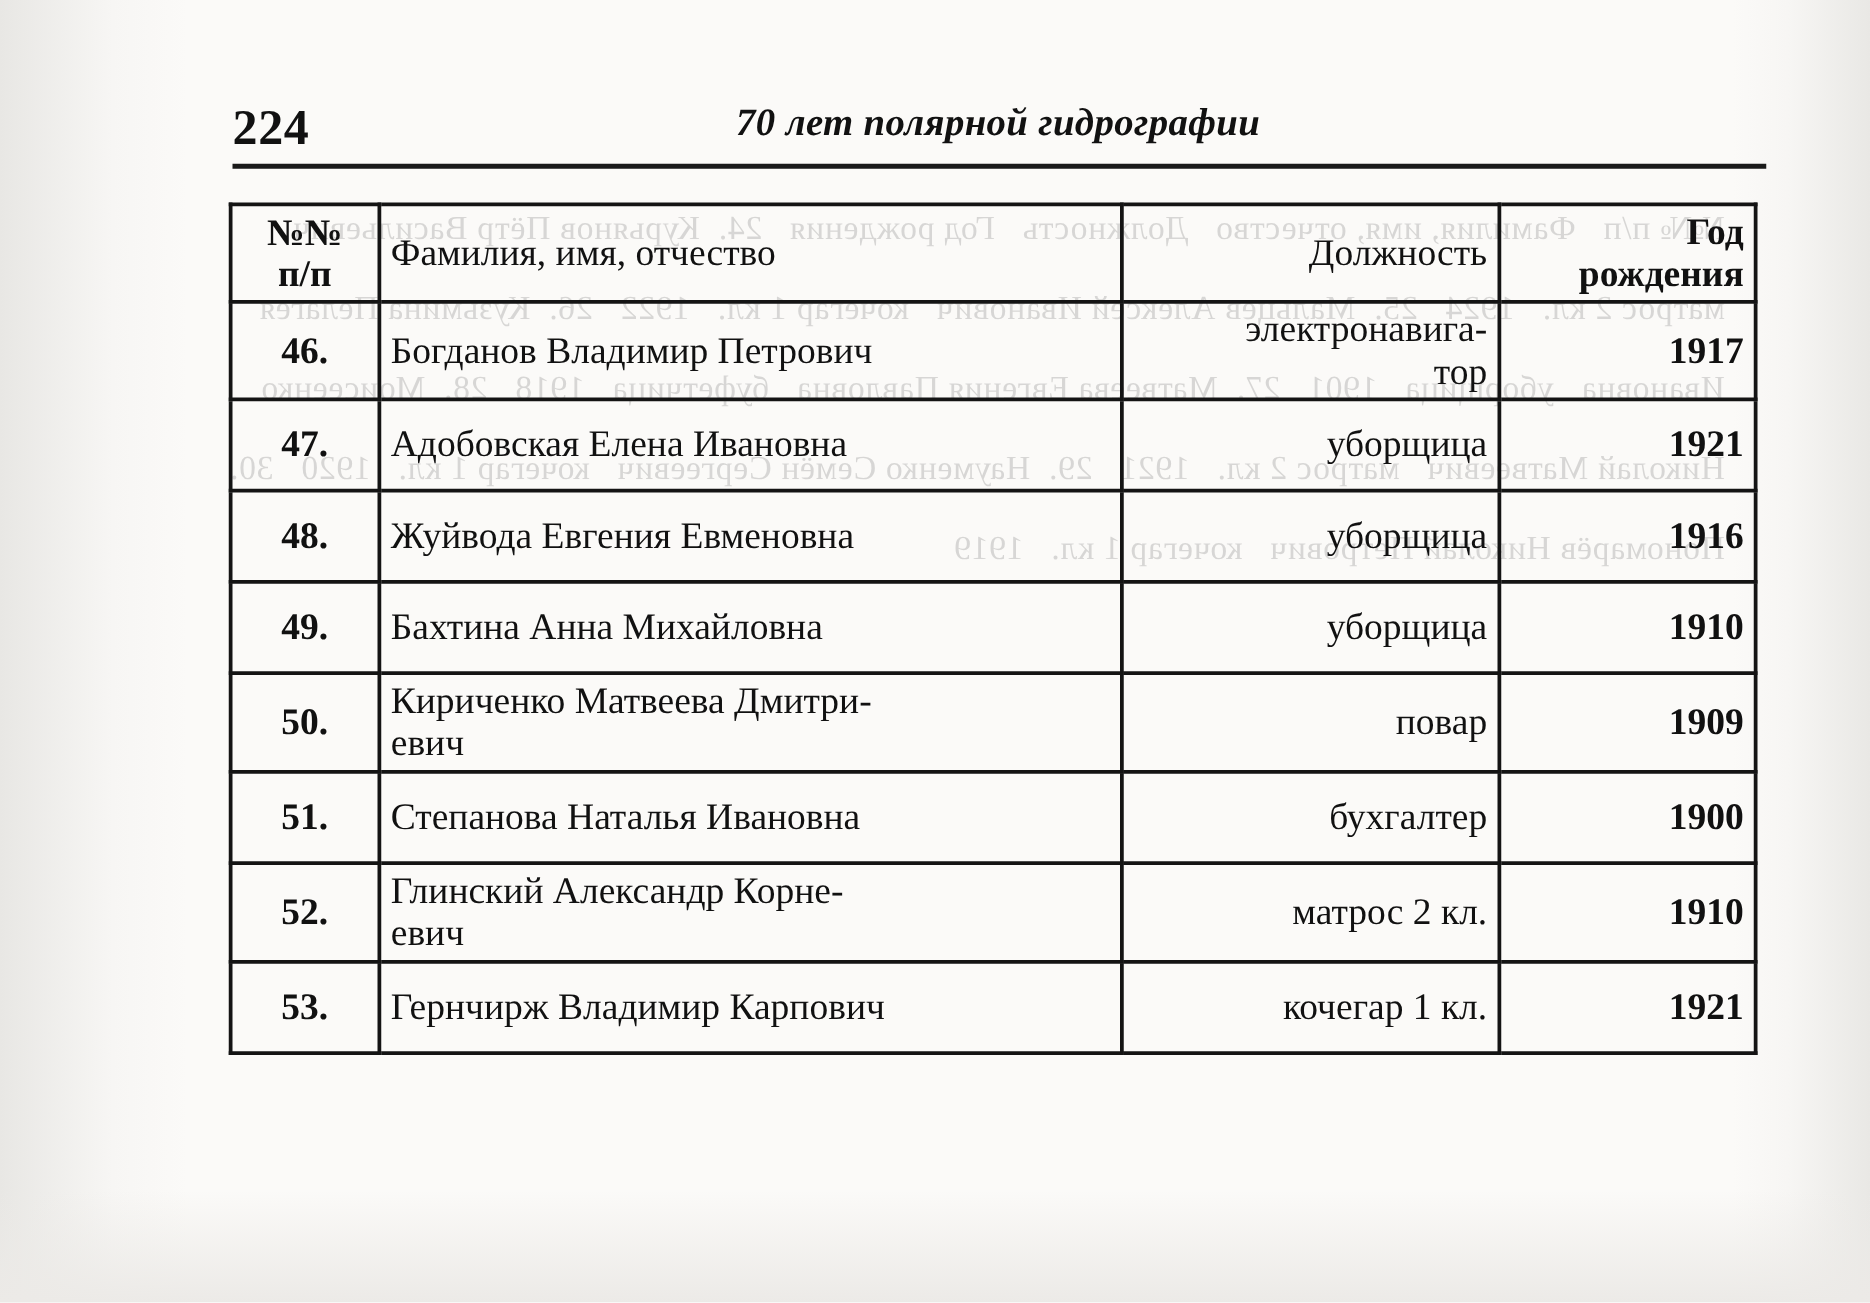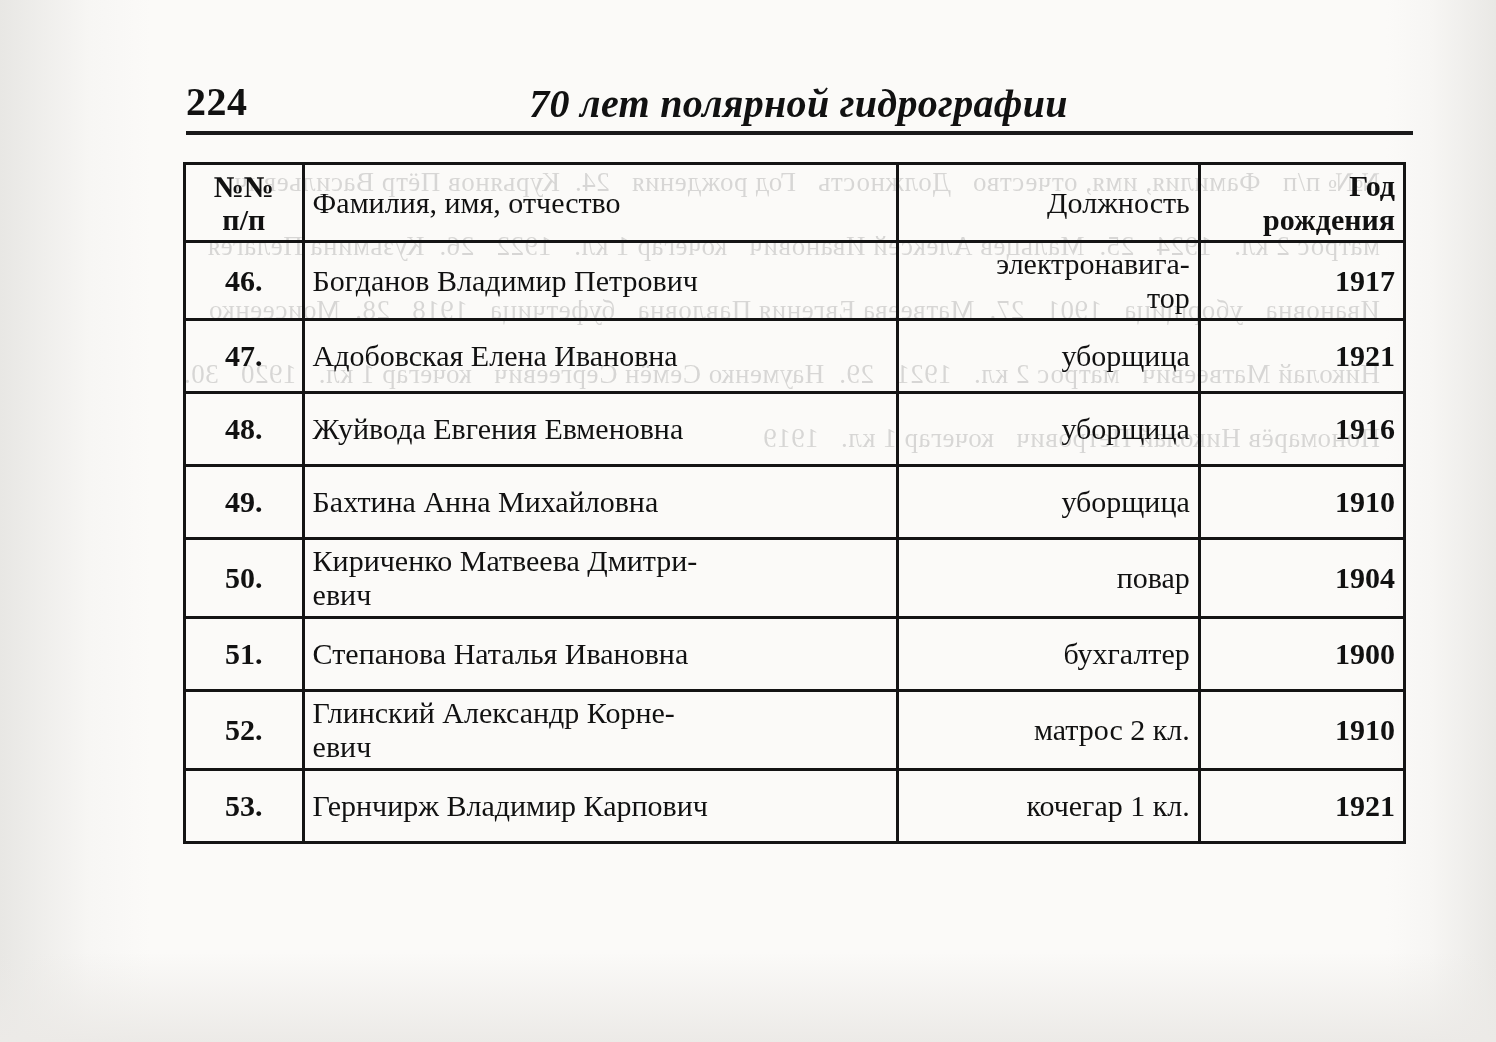--- a/index.html
+++ b/index.html
@@ -78,21 +78,21 @@
     font-size: 40px;
     font-weight: bold;
     letter-spacing: 0.5px;
   }
   .running-title {
     position: absolute;
     left: 0;
     top: 2px;
     width: 1225px;
     text-align: center;
-    font-size: 40px;
+    font-size: 31px;
     font-style: italic;
     font-weight: bold;
     letter-spacing: 0.3px;
   }
   .header-rule {
     position: absolute;
     left: 186px;
     top: 131px;
     width: 1227px;
     height: 4px;
@@ -223,21 +223,21 @@
           <td class="cell-year">1910</td>
         </tr>
 
         <tr>
           <td class="cell-num">50.</td>
           <td class="cell-name">
             <div class="nowrap">Кириченко   Матвеева   Дмитри-</div>
             <div>евич</div>
           </td>
           <td class="cell-pos">повар</td>
-          <td class="cell-year">1904</td>
+          <td class="cell-year">1909</td>
         </tr>
 
         <tr>
           <td class="cell-num">51.</td>
           <td class="cell-name">Степанова Наталья Ивановна</td>
           <td class="cell-pos">бухгалтер</td>
           <td class="cell-year">1900</td>
         </tr>
 
         <tr>

